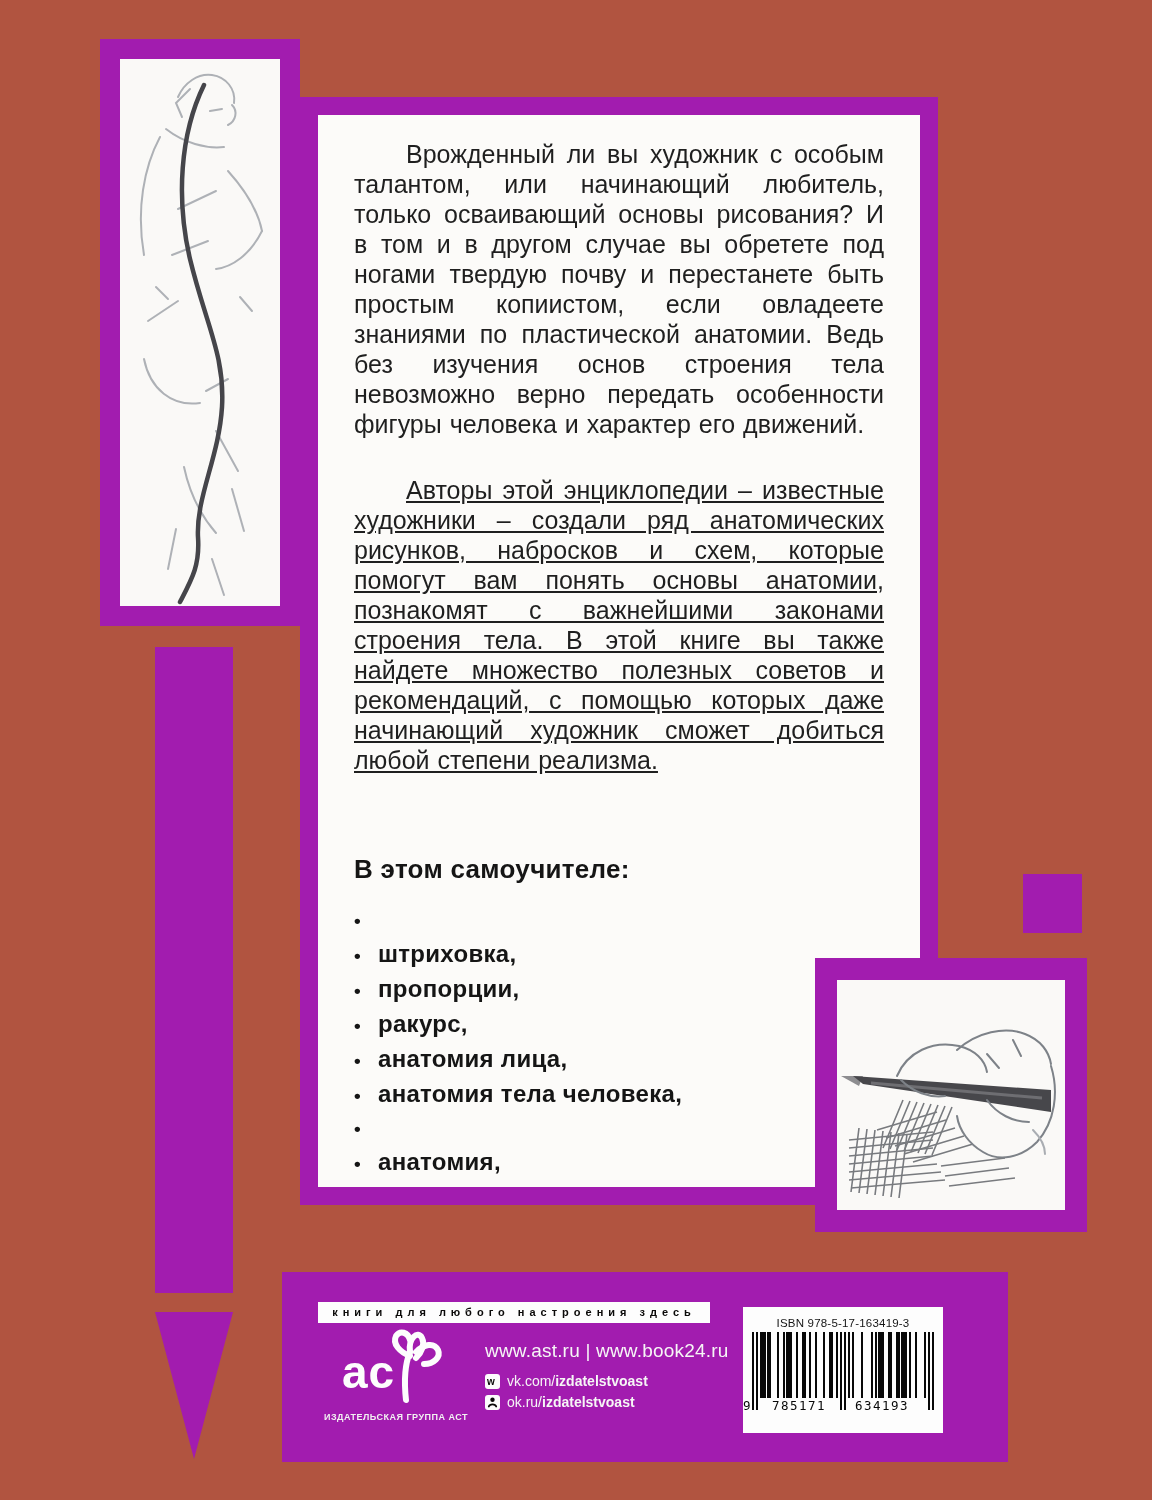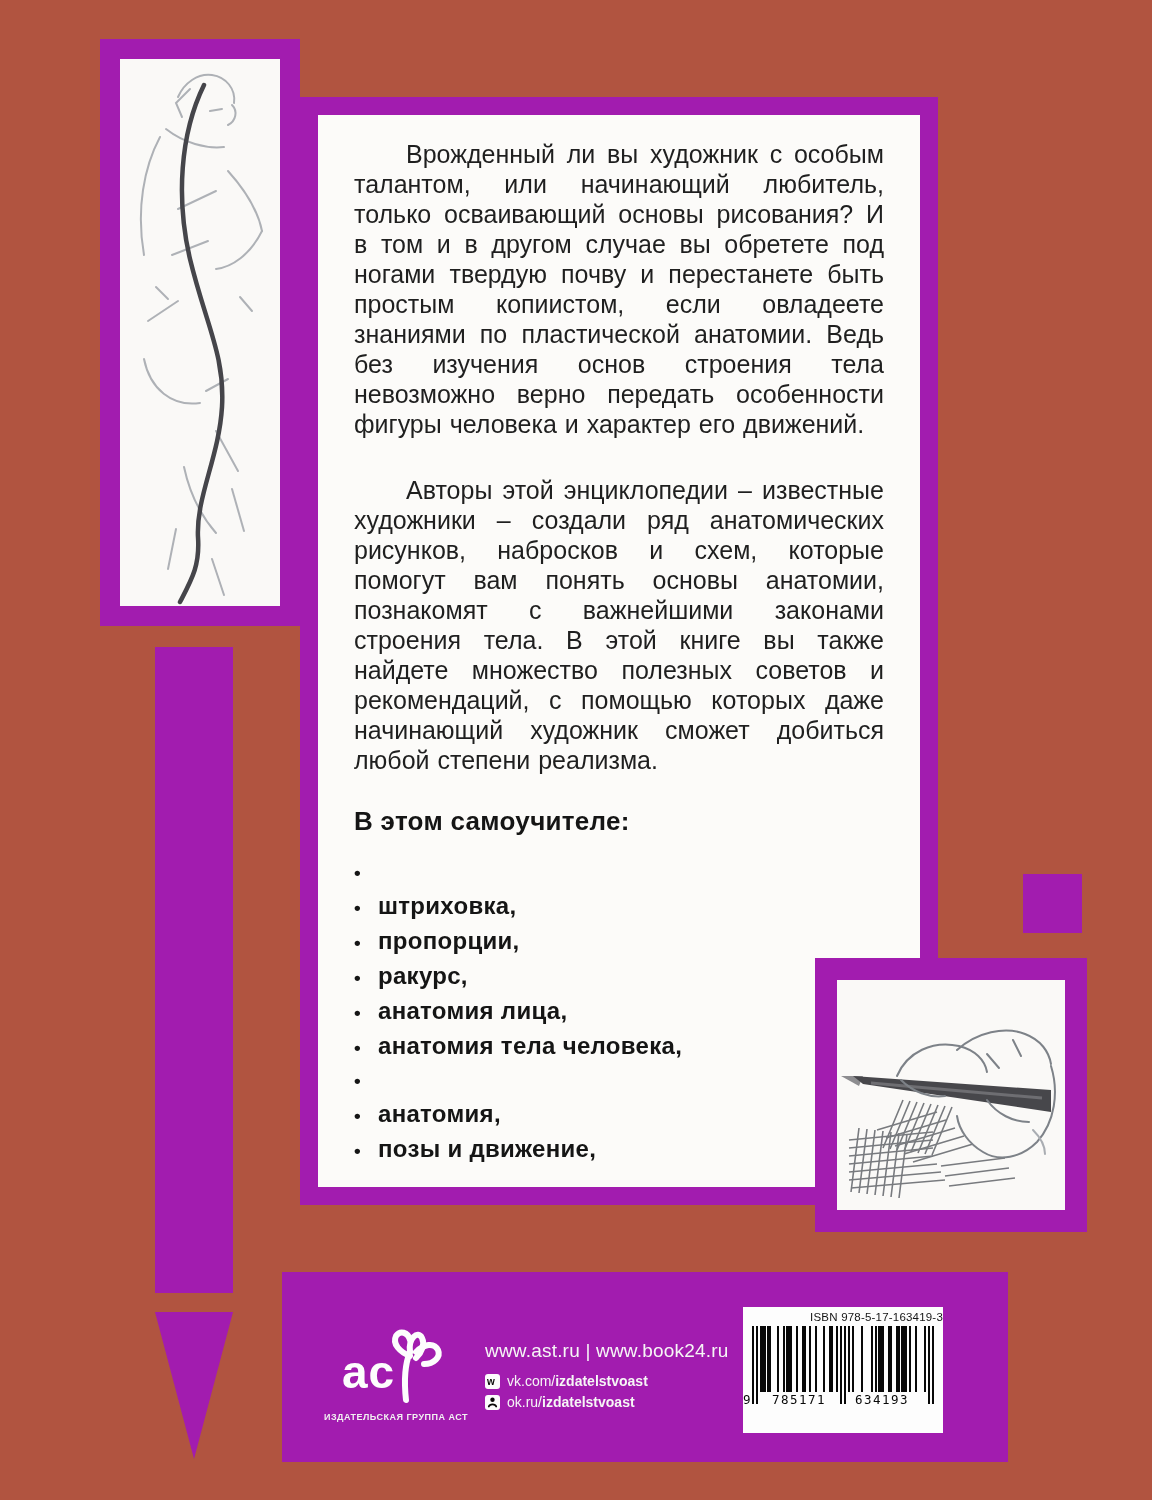--- a/index.html
+++ b/index.html
@@ -21,21 +21,21 @@
     clip-path:polygon(0 0,100% 0,50% 100%);}
 
   
   .main-panel{left:300px;top:97px;width:638px;height:1108px;}
   .main-inner{position:absolute;left:18px;top:18px;width:602px;height:1072px;
     background:#fcfbf9;box-sizing:border-box;padding:24px 36px 0;overflow:hidden;}
   .para{
     margin:0 0 36px;color:#1f1f1f;font-size:25px;line-height:30px;
     text-align:justify;text-indent:52px;word-spacing:1px;
   }
-  .para.second{margin-bottom:30px;}
+  .para.second{margin-bottom:78px;text-decoration:underline;}
   .list-heading{
     color:#151515;font-size:26px;font-weight:700;line-height:33px;margin:0 0 18px;
     letter-spacing:.3px;
   }
   ul.contents{list-style:none;margin:0;padding:0;}
   ul.contents li{
     display:flex;align-items:baseline;color:#151515;
     font-size:24px;font-weight:700;line-height:33px;letter-spacing:.3px;
   }
   ul.contents .bullet{width:24px;flex:0 0 24px;font-size:19px;}
@@ -57,21 +57,21 @@
     position:absolute;left:29px;top:140px;width:170px;text-align:center;
     font-size:9px;font-weight:700;letter-spacing:.5px;color:#f2f2f2;
   }
   .links{position:absolute;left:203px;top:68px;width:250px;}
   .sites{font-size:19px;font-weight:400;margin-bottom:11px;letter-spacing:.2px;}
   .social-line{display:flex;align-items:center;font-size:14px;margin-bottom:5px;}
   .social-line b{font-weight:700;}
   .sicon{flex:0 0 15px;width:15px;height:15px;background:#fdfdfd;border-radius:3px;
     margin-right:7px;display:inline-block;}
   .barcode-box{position:absolute;left:461px;top:35px;width:200px;height:126px;background:#fdfdfd;color:#111;}
-  .isbn{margin-top:4px;text-align:right;font-size:11.5px;letter-spacing:.2px;color:#141414;}
+  .isbn{margin-top:10px;text-align:center;font-size:11.5px;letter-spacing:.2px;color:#141414;}
   .bars{position:relative;width:182px;height:82px;margin:3px auto 0;}
   .bar{position:absolute;top:0;height:66px;background:#080808;}
   .bar.guard{height:78px;}
   .bdigit{position:absolute;top:66px;font-size:12.5px;letter-spacing:1.5px;
     font-family:"DejaVu Sans Mono",monospace;color:#080808;}
   .bd0{left:-9px;}
   .bd1{left:47px;transform:translateX(-50%);}
   .bd2{left:130px;transform:translateX(-50%);}
   svg text{font-family:"Liberation Sans","DejaVu Sans",sans-serif;}
 </style>
@@ -181,20 +181,21 @@
           <path d="M176,60 L184,76"></path>
           <path d="M214,86 C222,112 218,142 200,162 C184,178 162,182 146,172 C132,164 122,150 120,136"></path>
           <path d="M150,120 C160,134 176,142 192,142"></path>
           <path d="M196,150 C204,158 208,166 208,174" stroke="#a9adb2"></path>
         </g>
       </svg>
     </div>
   </div>
 
   <div class="abs black footer">
+    <div class="tagline">книги для любого настроения здесь</div>
 
     <svg class="logo-svg" viewBox="0 0 110 84">
       <text x="0" y="66" font-size="46" font-weight="bold" fill="#fdfdfd" letter-spacing="1">ас</text>
       <g stroke="#fdfdfd" stroke-width="6" fill="none" stroke-linecap="round" stroke-linejoin="round">
         <path d="M64,78 C62,60 63,42 68,30"></path>
         <path d="M68,30 C66,16 76,8 80,16 C83,22 80,30 74,36"></path>
         <path d="M68,34 C58,30 50,22 54,14 C58,8 66,10 68,18"></path>
         <path d="M74,30 C82,22 92,20 96,28 C99,35 92,42 82,42"></path>
       </g>
     </svg>

